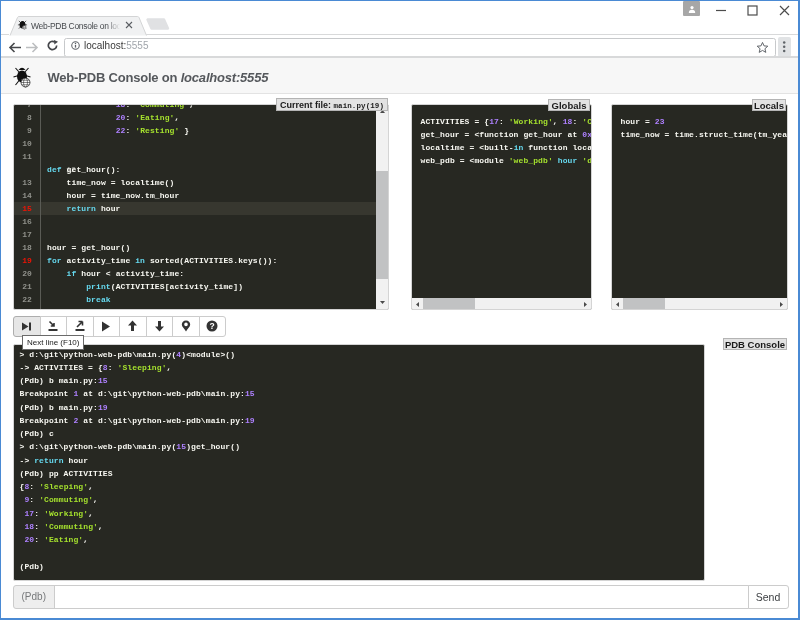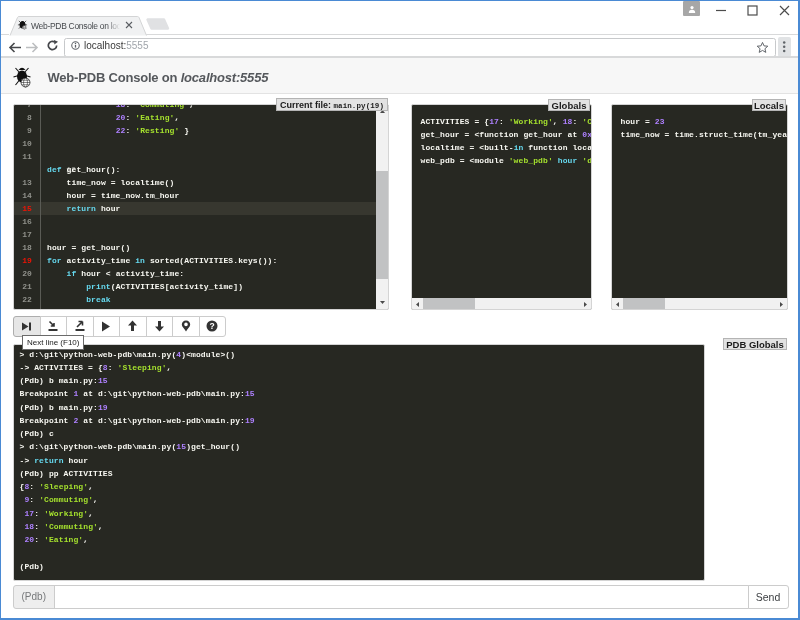--- a/index.html
+++ b/index.html
@@ -304,21 +304,21 @@
       <svg width="5" height="3" viewBox="0 0 5 3">
           <path d="M0 3 L2.5 0 L5 3 Z" fill="#4a4a4a"></path>
         </svg>
       </div>
     <div class="sbbtn" style="left:762px;top:221px;width:12px;height:13px;">
       <svg width="5" height="3" viewBox="0 0 5 3">
           <path d="M0 0 L2.5 3 L5 0 Z" fill="#4a4a4a"></path>
         </svg>
       </div>
   </div>
-  <div class="abs lbl" id="consolelbl" style="left:723px;top:338px;width:64px;height:12px;">PDB Globals</div>
+  <div class="abs lbl" id="consolelbl" style="left:723px;top:338px;width:64px;height:12px;">PDB Console</div>
 
   <div class="abs inprow" style="left:13px;top:584.5px;width:41.5px;height:24px;border-radius:3px 0 0 3px;background:#eee;color:#76787a;font-size:10px;display:flex;align-items:center;justify-content:center;">(Pdb)</div>
   <div class="abs inprow" style="left:53.5px;top:584.5px;width:695px;height:24px;"></div>
   <div class="abs inprow" style="left:747.5px;top:584.5px;width:41px;height:24px;border-radius:0 3px 3px 0;display:flex;align-items:center;justify-content:center;font-size:10.5px;color:#3d4043;">Send</div>
 
   <div class="abs" id="b-top"></div>
     <div class="abs" id="b-left"></div>
   <div class="abs" id="b-right"></div>
     <div class="abs" id="b-bot"></div>
 </div>

